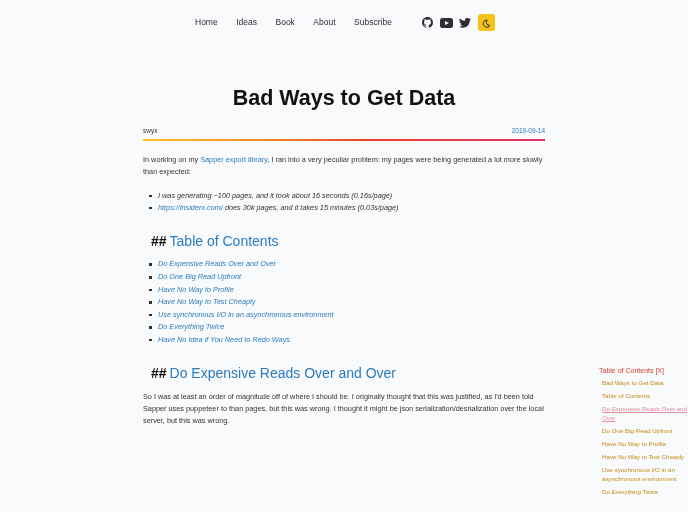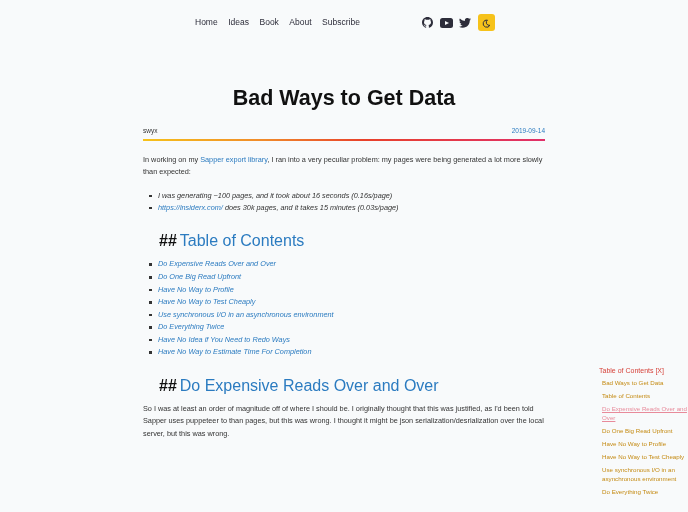--- a/index.html
+++ b/index.html
@@ -8,21 +8,21 @@
     background: #f8fafb;
     font-family: "Liberation Sans", sans-serif;
     color: #2d2d2d;
     position: relative;
   }
   a { color: #2b7bc0; text-decoration: none; }
 
   .nav {
     position: absolute; top: 14px; left: 0; width: 688px; height: 18px;
   }
-  .nav-links { position: absolute; left: 195px; top: 3px; display: flex; gap: 0; }
+  .nav-links { position: absolute; left: 195px; top: 3px; display: flex; gap: 8px; }
   .nav-links a { color: #2d2d3a; font-size: 8.5px; margin-right: 10.5px; }
   .nav-icons { position: absolute; left: 420px; top: 0; display: flex; align-items: center; }
   .nav-icons .ic { width: 14px; height: 14px; display: flex; align-items: center; justify-content: center; margin-right: 5px; }
   .theme-btn {
     width: 17px; height: 17px; background: #f6c21a; border-radius: 3px;
     display: flex; align-items: center; justify-content: center; margin-left: 1px;
   }
 
   h1.title {
     position: absolute; top: 86px; left: 0; width: 688px; text-align: center;
@@ -37,21 +37,21 @@
   }
 
   .content { position: absolute; top: 154px; left: 143px; width: 405px; font-size: 7.3px; line-height: 12.3px; color: #333; }
   .content p { margin-bottom: 11px; }
   .content ul { list-style: none; margin-left: 6px; }
   .content ul li { position: relative; padding-left: 9px; font-style: italic; }
   .content ul li::before {
     content: ""; position: absolute; left: 0; top: 5px; width: 2.5px; height: 2.5px; background: #333;
   }
   .content ul.toc li { line-height: 12.55px; }
-  h2.sec { font-size: 16px; font-weight: normal; margin: 21px 0 11px 16px; color: #2b7bc0; }
+  h2.sec { font-size: 14px; font-weight: normal; margin: 21px 0 11px 8px; color: #2b7bc0; }
   h2.sec .hash { color: #111; font-weight: bold; margin-right: 3px; }
 
   .side-toc { position: absolute; left: 599px; top: 367px; width: 90px; font-size: 6.2px; line-height: 8.9px; }
   .side-toc .head { color: #d6423a; font-size: 7px; margin-bottom: 3px; }
   .side-toc a { display: block; color: #c48a12; padding-left: 3px; margin-bottom: 4.1px; }
   .side-toc a.active { color: #e88a9a; text-decoration: underline; }
 </style>
 </head>
 <body>
 
@@ -109,21 +109,20 @@
   <h2 class="sec"><span class="hash">##</span><a href="#">Table of Contents</a></h2>
 
   <ul class="toc">
     <li><a href="#">Do Expensive Reads Over and Over</a></li>
     <li><a href="#">Do One Big Read Upfront</a></li>
     <li><a href="#">Have No Way to Profile</a></li>
     <li><a href="#">Have No Way to Test Cheaply</a></li>
     <li><a href="#">Use synchronous I/O in an asynchronous environment</a></li>
     <li><a href="#">Do Everything Twice</a></li>
     <li><a href="#">Have No Idea if You Need to Redo Ways</a></li>
-    <li><a href="#">Have No Way to Estimate Time For Completion</a></li>
   </ul>
 
   <h2 class="sec"><span class="hash">##</span><a href="#">Do Expensive Reads Over and Over</a></h2>
 
   <p>So I was at least an order of magnitude off of where I should be. I originally thought that this was justified, as I'd been told Sapper uses puppeteer to than pages, but this was wrong. I thought it might be json serialization/desrialization over the local server, but this was wrong.</p>
 </article>
 
 <aside class="side-toc">
   <div class="head">Table of Contents [X]</div>
   <a href="#">Bad Ways to Get Data</a>

